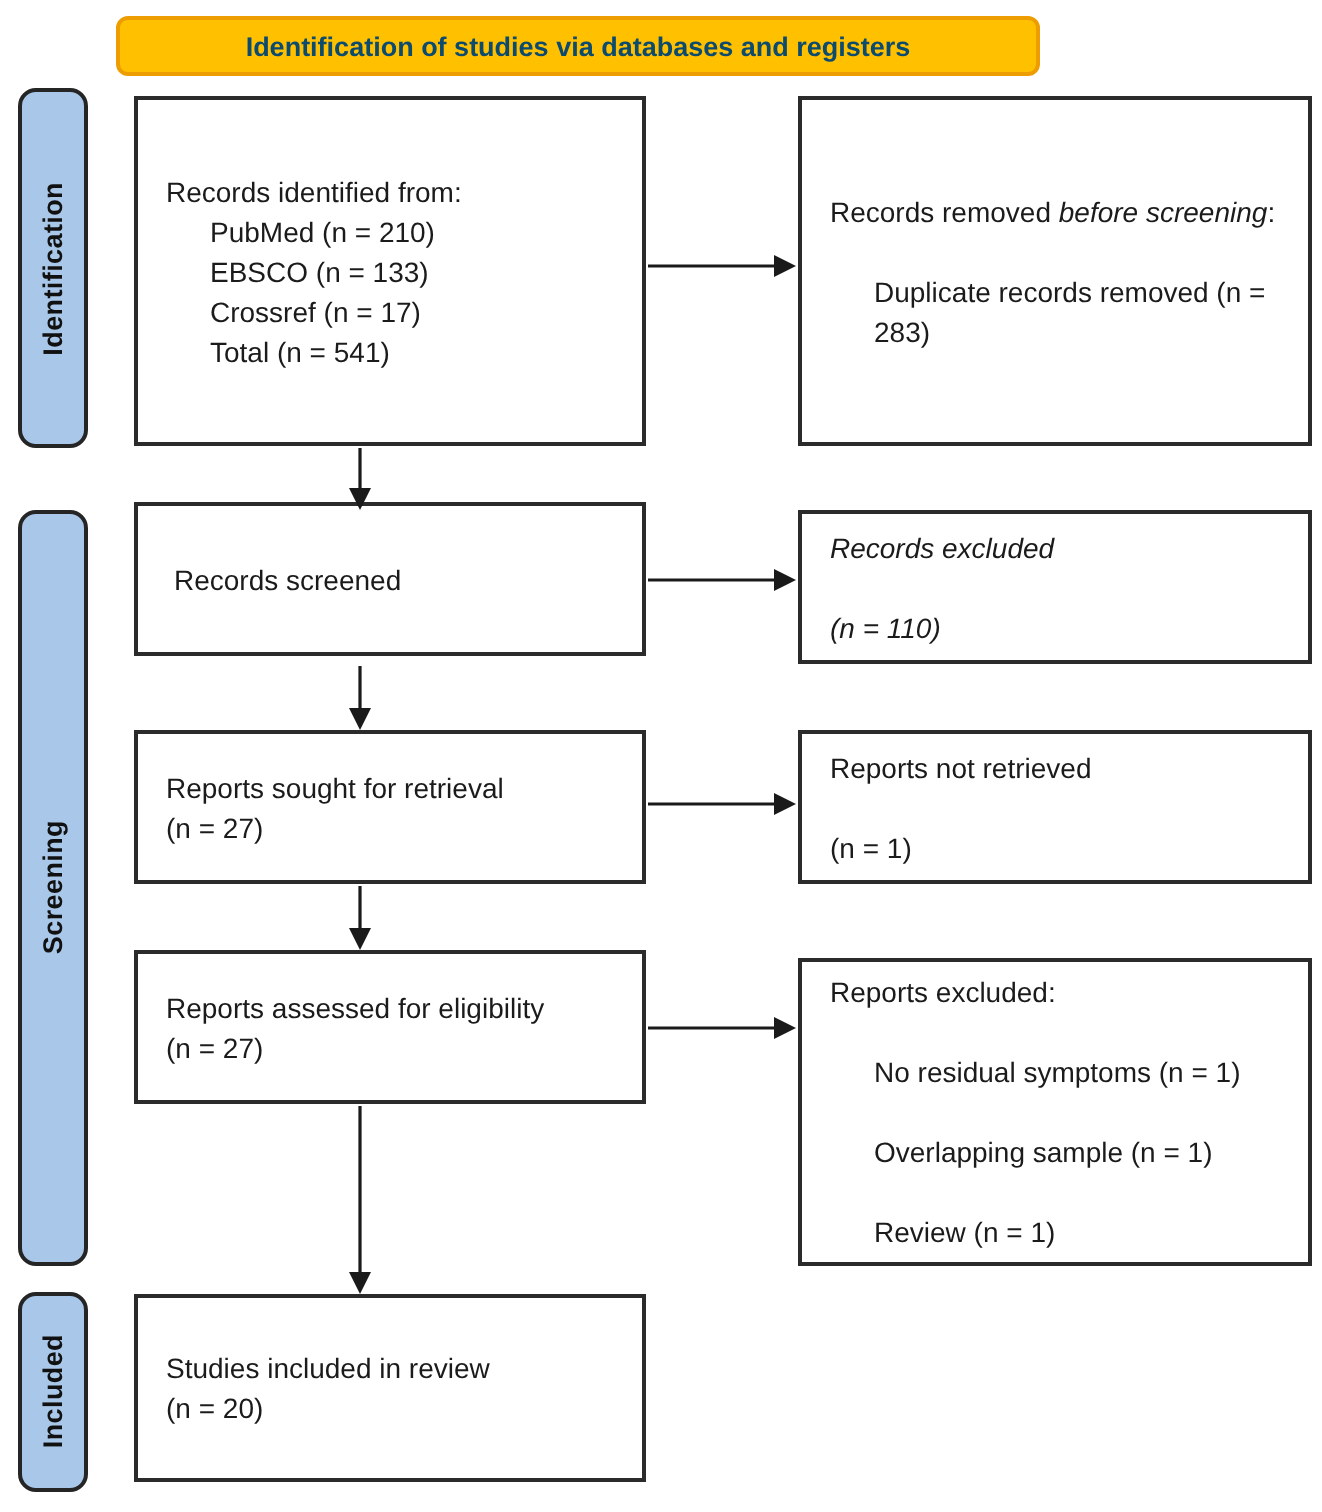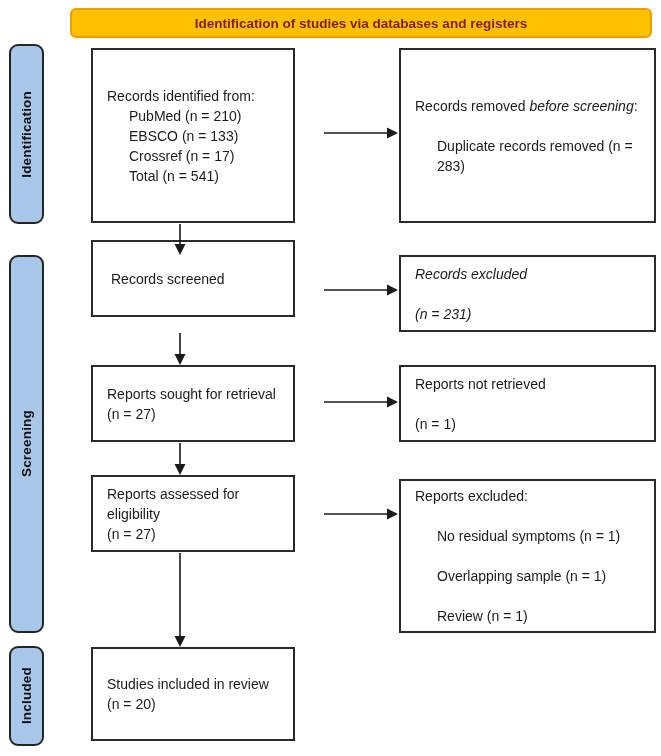--- a/index.html
+++ b/index.html
@@ -14,27 +14,27 @@
     position: relative;
     width: 661px;
     height: 756px;
     background: #ffffff;
     font-family: "Liberation Sans", sans-serif;
     color: var(--text-color);
     overflow: hidden;
   }
   .banner {
     position: absolute;
-    left: 70px; top: 8px; width: 582px; height: 30px;
+    left: 58px; top: 8px; width: 462px; height: 30px;
     background: var(--banner-fill);
     border: 2px solid var(--banner-border);
     border-radius: 6px;
     box-sizing: border-box;
     display: flex; align-items: center; justify-content: center;
-    font-size: 13.5px; font-weight: bold; color: #7f1d1d;
+    font-size: 13.5px; font-weight: bold; color: #0c4a6e;
   }
   .side-bar {
     position: absolute;
     left: 9px; width: 35px;
     background: var(--sidebar-fill);
     border: 2px solid #252525;
     border-radius: 9px;
     box-sizing: border-box;
     display: flex; align-items: center; justify-content: center;
   }
@@ -51,24 +51,24 @@
 
   .box {
     position: absolute;
     background: #ffffff;
     border: 2px solid var(--box-border);
     box-sizing: border-box;
     display: flex; flex-direction: column; justify-content: center;
     padding: 4px 12px 4px 14px;
     font-size: 14px; line-height: 20px;
   }
-  .col-left  { left: 67px;  width: 204px; margin-left: 24px; }
+  .col-left  { left: 67px;  width: 256px; }
   .col-right { left: 399px; width: 257px; gap: 20px; }
   .b1 { top: 48px;  height: 175px; }
-  .b2 { top: 240px; height: 77px; padding-left: 18px; }
+  .b2 { top: 251px; height: 77px; padding-left: 18px; }
   .b3 { top: 365px; height: 77px; }
   .b4 { top: 475px; height: 77px; }
   .b5 { top: 647px; height: 94px; }
   .r1 { top: 48px;  height: 175px; }
   .r2 { top: 255px; height: 77px; font-style: italic; }
   .r3 { top: 365px; height: 77px; }
   .r4 { top: 479px; height: 154px; }
   .line { white-space: normal; }
   .indent { margin-left: 22px; }
   .arrows { position: absolute; left: 0; top: 0; pointer-events: none; }
@@ -102,21 +102,21 @@
     <div class="line"><span>Records removed </span><i>before screening</i><span>:</span></div>
     <div class="line indent">Duplicate records removed (n = 283)</div>
   </div>
 
   <div class="box col-left b2">
     <div class="line">Records screened</div>
   </div>
 
   <div class="box col-right r2">
     <div class="line">Records excluded</div>
-    <div class="line">(n = 231)</div>
+    <div class="line">(n = 110)</div>
   </div>
 
   <div class="box col-left b3">
     <div class="line">Reports sought for retrieval</div>
     <div class="line">(n = 27)</div>
   </div>
 
   <div class="box col-right r3">
     <div class="line">Reports not retrieved</div>
     <div class="line">(n = 1)</div>

